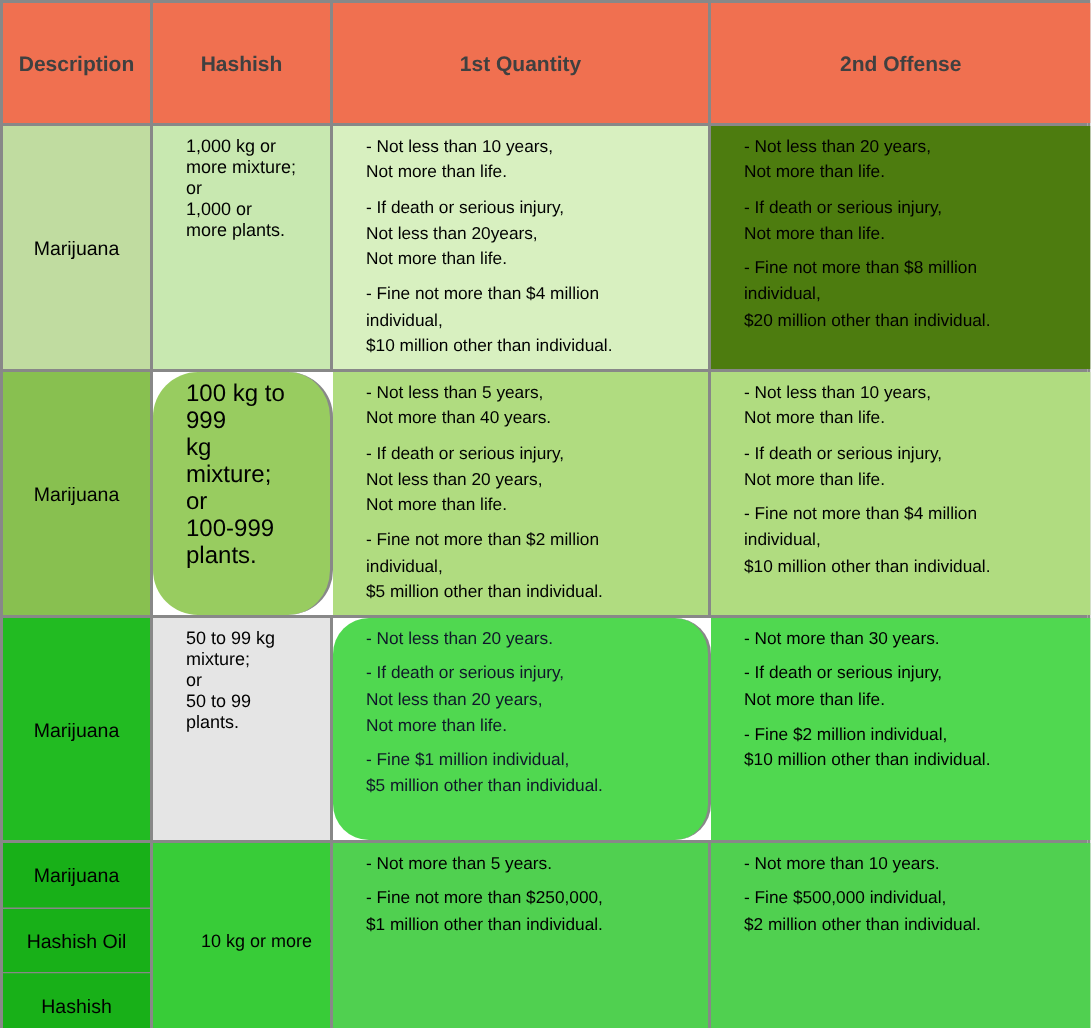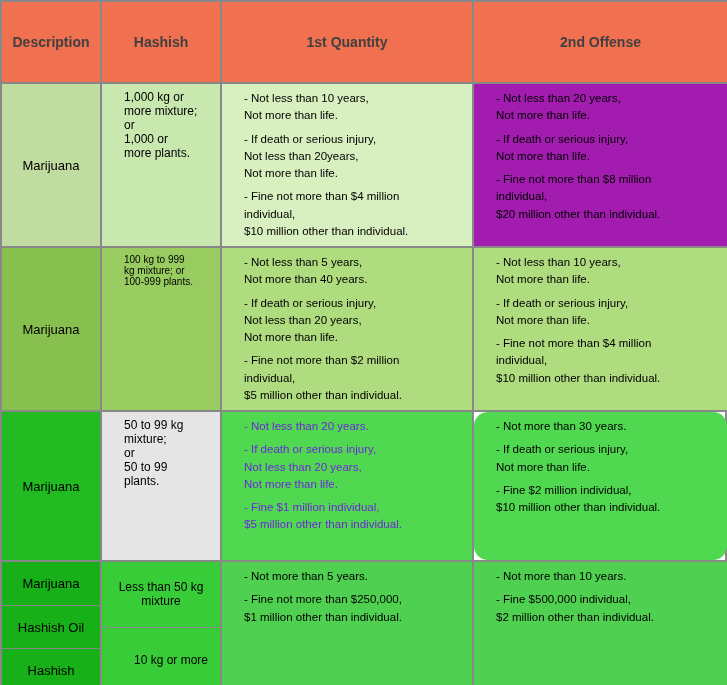--- a/index.html
+++ b/index.html
@@ -149,34 +149,34 @@
     <div class="cell col-qty left-align" style="background:#c8e8b0; font-size:12px;">
       <span>1,000 kg or more mixture; or<br>1,000 or more plants.</span>
     </div>
     <div class="cell col-1st left-align" style="background:#d8f0c0;">
       <div class="offense-text">
         <p>- Not less than 10 years,<br>Not more than life.</p>
         <p>- If death or serious injury,<br>Not less than 20years,<br>Not more than life.</p>
         <p>- Fine not more than $4 million individual,<br>$10 million other than individual.</p>
       </div>
     </div>
-    <div class="cell col-2nd left-align" style="background:#a21caf;">
+    <div class="cell col-2nd left-align" style="background:#4d7c0f;">
       <div class="offense-text">
         <p>- Not less than 20 years,<br>Not more than life.</p>
         <p>- If death or serious injury,<br>Not more than life.</p>
         <p>- Fine not more than $8 million individual,<br>$20 million other than individual.</p>
       </div>
     </div>
   </div>
 
   <div class="row row-2" style="min-height: 160px;">
     <div class="cell col-desc" style="background:#88c050; font-size:13px;">
       <span>Marijuana</span>
     </div>
-    <div class="cell col-qty left-align" style="background:#98cc60; font-size:10px;">
+    <div class="cell col-qty left-align" style="background:#98cc60; font-size:16px;border-radius:30px;">
       <span>100 kg to 999<br>kg mixture; or<br>100-999 plants.</span>
     </div>
     <div class="cell col-1st left-align" style="background:#b0dc80;">
       <div class="offense-text">
         <p>- Not less than 5 years,<br>Not more than 40 years.</p>
         <p>- If death or serious injury,<br>Not less than 20 years,<br>Not more than life.</p>
         <p>- Fine not more than $2 million individual,<br>$5 million other than individual.</p>
       </div>
     </div>
     <div class="cell col-2nd left-align" style="background:#b0dc80;">
@@ -188,28 +188,28 @@
     </div>
   </div>
 
   <div class="row row-3" style="min-height: 150px;">
     <div class="cell col-desc" style="background:#22bb22; font-size:13px; color:#000;">
       <span>Marijuana</span>
     </div>
     <div class="cell col-qty left-align" style="background:#e5e5e5; font-size:12px; color:#000;">
       <span>50 to 99 kg<br>mixture;<br>or<br>50 to 99<br>plants.</span>
     </div>
-    <div class="cell col-1st left-align" style="background:#50d850; color:#6d28d9;">
+    <div class="cell col-1st left-align" style="background:#50d850; color:#0f172a;border-radius:24px;">
       <div class="offense-text">
         <p>- Not less than 20 years.</p>
         <p>- If death or serious injury,<br>Not less than 20 years,<br>Not more than life.</p>
         <p>- Fine $1 million individual,<br>$5 million other than individual.</p>
       </div>
     </div>
-    <div class="cell col-2nd left-align" style="background:#50d850; color:#000;border-radius:14px;">
+    <div class="cell col-2nd left-align" style="background:#50d850; color:#000;">
       <div class="offense-text">
         <p>- Not more than 30 years.</p>
         <p>- If death or serious injury,<br>Not more than life.</p>
         <p>- Fine $2 million individual,<br>$10 million other than individual.</p>
       </div>
     </div>
   </div>
 
   <div class="row row-4" style="min-height: 130px;">
     <div class="cell col-desc" style="background:#18b018; padding:0; align-items:stretch; justify-content:stretch;">
@@ -220,23 +220,20 @@
         <div class="desc-sub-cell" style="background:#18b018; color:#000; font-size:13px;">
           <span>Hashish Oil</span>
         </div>
         <div class="desc-sub-cell" style="background:#18b018; color:#000; font-size:13px;">
           <span>Hashish</span>
         </div>
       </div>
     </div>
     <div class="cell col-qty" style="background:#28c028; padding:0; align-items:stretch; justify-content:stretch;">
       <div class="qty-col-inner">
-        <div class="qty-sub-cell" style="background:#38cc38; color:#000; font-size:12px; text-align:center;">
-          <span>Less than 50 kg mixture</span>
-        </div>
         <div class="qty-sub-cell" style="background:#38cc38; color:#000; font-size:12px; text-align:center;padding-left:24px;">
           <span>10 kg or more</span>
         </div>
       </div>
     </div>
     <div class="cell col-1st left-align" style="background:#50d050; color:#000;">
       <div class="offense-text">
         <p>- Not more than 5 years.</p>
         <p>- Fine not more than $250,000,<br>$1 million other than individual.</p>
       </div>

